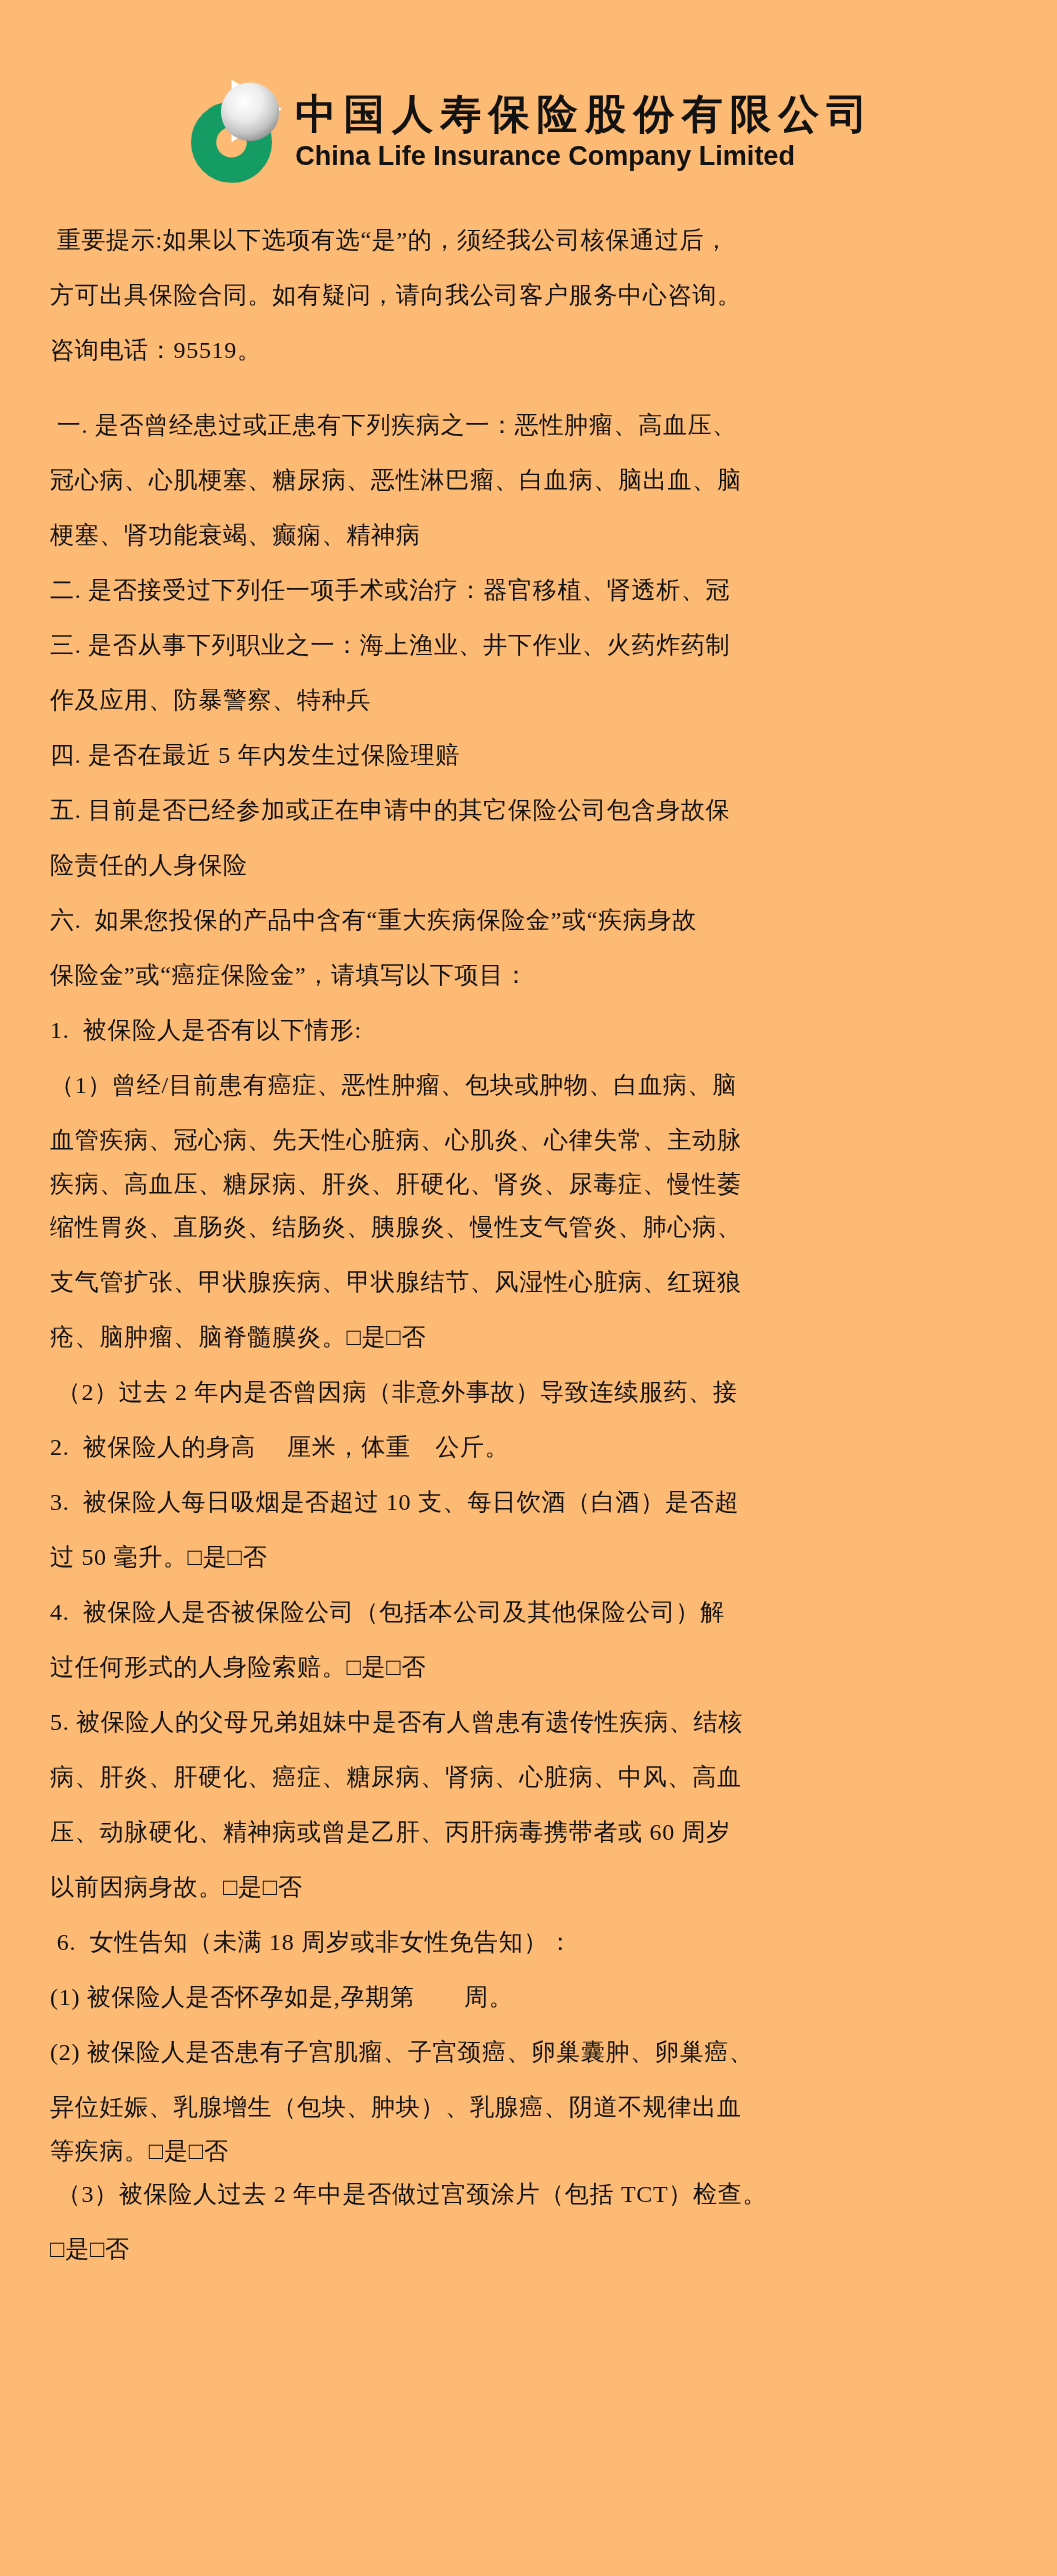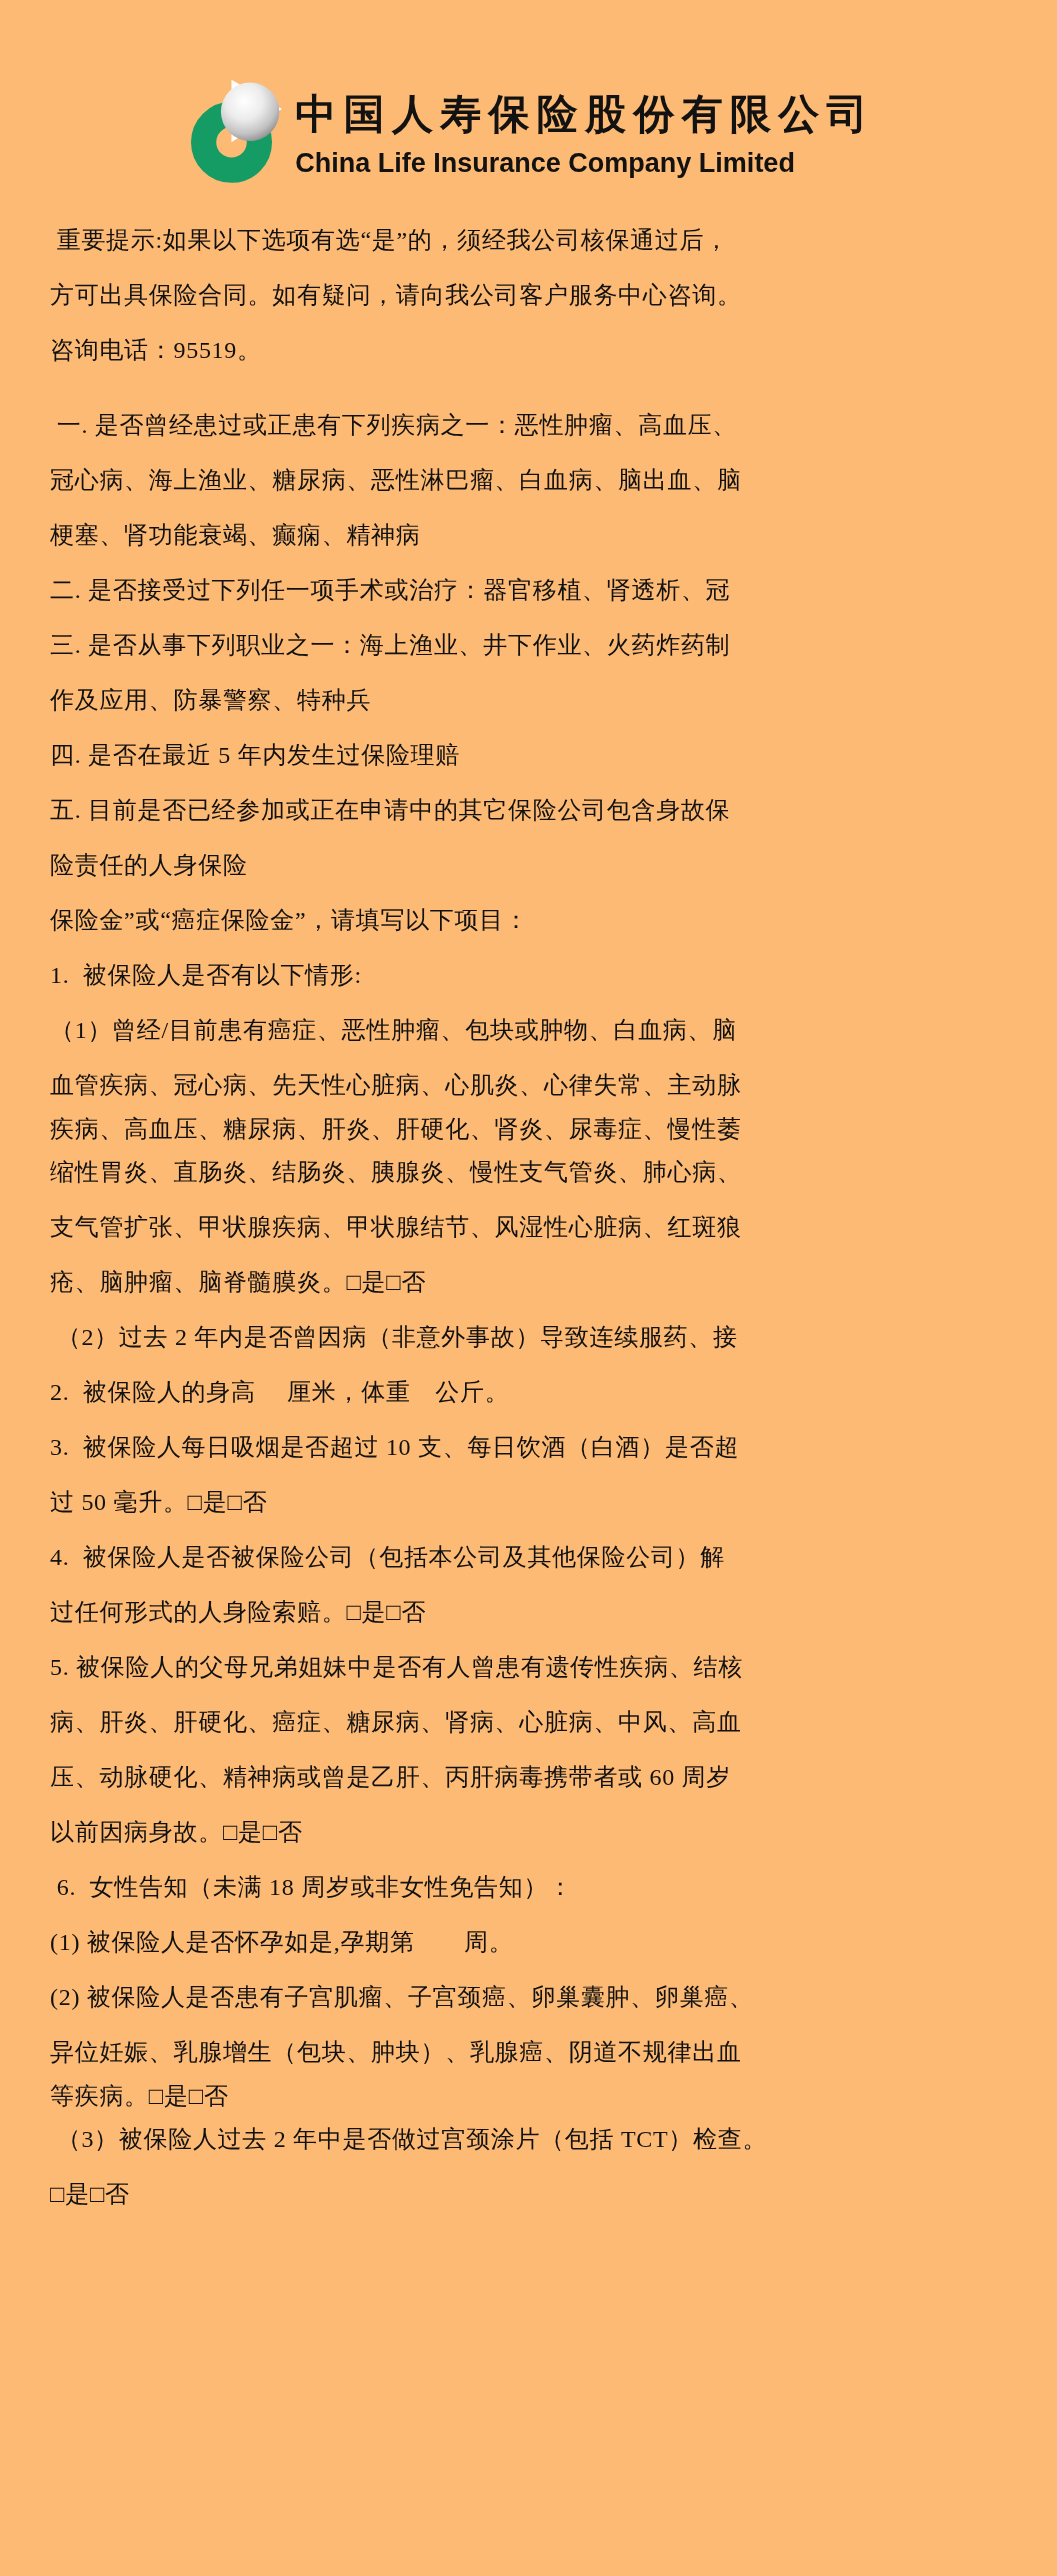--- a/index.html
+++ b/index.html
@@ -42,21 +42,21 @@
     line-height: 43px;
     letter-spacing: 7.3px;
     color: #121212;
   }
   .logo-en {
     font-family: "Liberation Sans", "DejaVu Sans", sans-serif;
     font-weight: 700;
     font-size: 27px;
     line-height: 31px;
     letter-spacing: 0px;
-    margin-top: 12px;
+    margin-top: 5px;
     color: #121212;
   }
   
   .doc-body {
     position: absolute;
     left: 50px;
     top: 213px;
     width: 979px;
   }
   .doc-line {
@@ -100,28 +100,29 @@
       <div class="logo-cn">中国人寿保险股份有限公司</div>
       <div class="logo-en">China Life Insurance Company Limited</div>
     </div>
   </div>
 
   <div class="doc-body">
     <div class="doc-line"> 重要提示:如果以下选项有选“是”的，须经我公司核保通过后，</div>
     <div class="doc-line">方可出具保险合同。如有疑问，请向我公司客户服务中心咨询。</div>
     <div class="doc-line para-gap">咨询电话：95519。</div>
     <div class="doc-line"> 一. 是否曾经患过或正患有下列疾病之一：恶性肿瘤、高血压、</div>
-    <div class="doc-line">冠心病、海上渔业、糖尿病、恶性淋巴瘤、白血病、脑出血、脑</div>
+    <div class="doc-line">冠心病、心肌梗塞、糖尿病、恶性淋巴瘤、白血病、脑出血、脑</div>
     <div class="doc-line">梗塞、肾功能衰竭、癫痫、精神病</div>
     <div class="doc-line">二. 是否接受过下列任一项手术或治疗：器官移植、肾透析、冠</div>
     <div class="doc-line">三. 是否从事下列职业之一：海上渔业、井下作业、火药炸药制</div>
     <div class="doc-line">作及应用、防暴警察、特种兵</div>
     <div class="doc-line">四. 是否在最近 5 年内发生过保险理赔</div>
     <div class="doc-line">五. 目前是否已经参加或正在申请中的其它保险公司包含身故保</div>
     <div class="doc-line">险责任的人身保险</div>
+    <div class="doc-line">六.  如果您投保的产品中含有“重大疾病保险金”或“疾病身故</div>
     <div class="doc-line">保险金”或“癌症保险金”，请填写以下项目：</div>
     <div class="doc-line">1.  被保险人是否有以下情形:</div>
     <div class="doc-line">（1）曾经/目前患有癌症、恶性肿瘤、包块或肿物、白血病、脑</div>
     <div class="doc-line">血管疾病、冠心病、先天性心脏病、心肌炎、心律失常、主动脉</div>
     <div class="doc-line tight">疾病、高血压、糖尿病、肝炎、肝硬化、肾炎、尿毒症、慢性萎</div>
     <div class="doc-line">缩性胃炎、直肠炎、结肠炎、胰腺炎、慢性支气管炎、肺心病、</div>
     <div class="doc-line">支气管扩张、甲状腺疾病、甲状腺结节、风湿性心脏病、红斑狼</div>
     <div class="doc-line">疮、脑肿瘤、脑脊髓膜炎。□是□否</div>
     <div class="doc-line"> （2）过去 2 年内是否曾因病（非意外事故）导致连续服药、接</div>
     <div class="doc-line">2.  被保险人的身高　 厘米，体重　公斤。</div>

